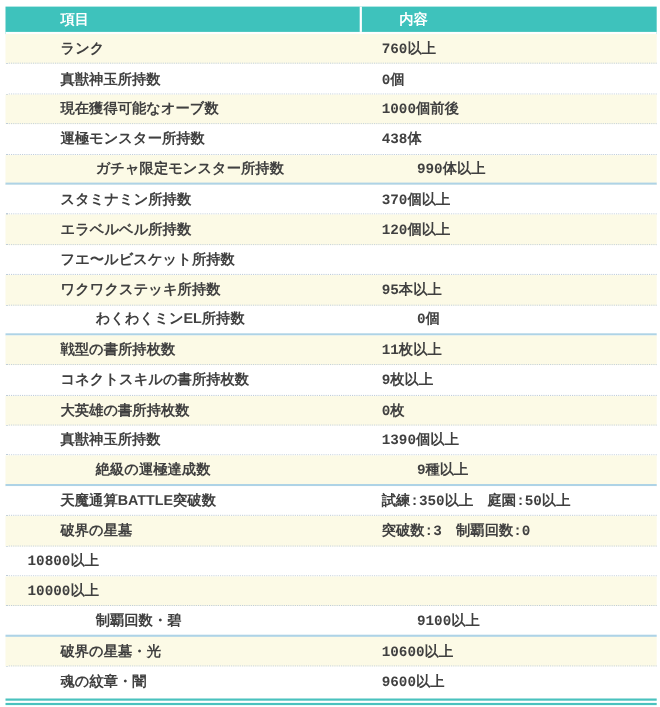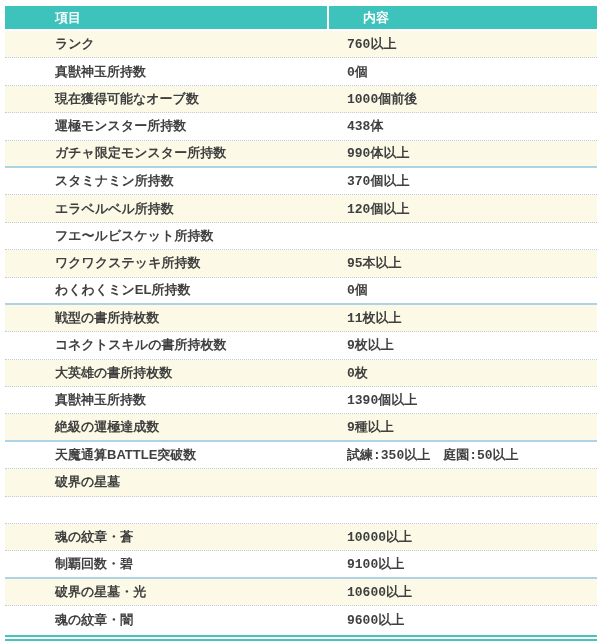--- a/index.html
+++ b/index.html
@@ -45,20 +45,21 @@
     align-items: center;
     background: #ffffff;
     border-bottom: 1px dotted #bfcdd9;
     box-sizing: border-box;
   }
   .row.alt {
     background: #fcfae6;
   }
   .row.group-end {
     border-bottom: 2px solid #aed3e6;
+    padding-left: 32px;
   }
   .row:last-child {
     border-bottom: none;
   }
   .cell {
     color: #404040;
     font-size: 13px;
     font-weight: bold;
     box-sizing: border-box;
     white-space: nowrap;
@@ -149,25 +150,26 @@
       <div class="row alt group-end">
     <div class="cell c1">絶級の運極達成数</div>
     <div class="cell c2">9種以上</div>
   </div>
       <div class="row">
     <div class="cell c1">天魔通算BATTLE突破数</div>
     <div class="cell c2">試練:350以上　庭園:50以上</div>
   </div>
       <div class="row alt">
     <div class="cell c1">破界の星墓</div>
+    <div class="cell c2">突破数:3　制覇回数:0</div>
   </div>
       <div class="row">
+    <div class="cell c2">10800以上</div>
   </div>
       <div class="row alt">
-    <div class="cell c1">魂の紋章・蒼</div>
     <div class="cell c2">10000以上</div>
   </div>
       <div class="row group-end">
     <div class="cell c1">制覇回数・碧</div>
     <div class="cell c2">9100以上</div>
   </div>
       <div class="row alt">
     <div class="cell c1">破界の星墓・光</div>
     <div class="cell c2">10600以上</div>
   </div>

